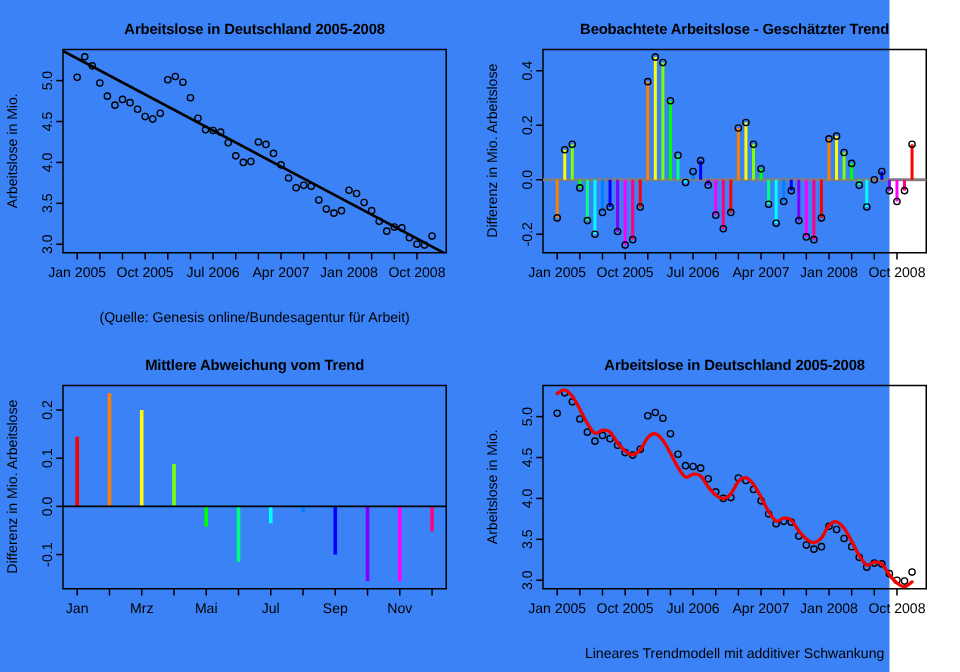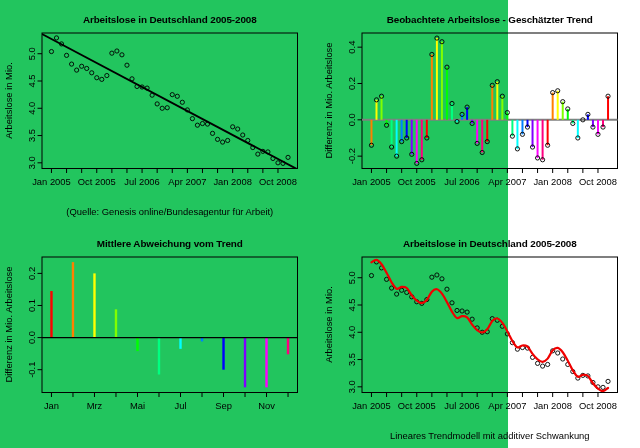--- a/index.html
+++ b/index.html
@@ -1,17 +1,17 @@
 <!DOCTYPE html>
 <html><head>
 <meta charset="utf-8">
 <style>
   html,body{margin:0;padding:0;background:#ffffff;}
   .sheet{
-    width:508px;height:448px;background:#22c55e;
+    width:593px;height:448px;background:#3b82f6;
     display:grid;grid-template-columns:320px 320px;grid-template-rows:224px 224px;
     font-family:"Liberation Sans",sans-serif;
   }
   figure.panel{margin:0;padding:0;width:320px;height:224px;}
   svg{display:block;}
   .title{font-size:9.9px;font-weight:bold;fill:#000;letter-spacing:-0.1px;}
   .tick{font-size:9.4px;fill:#000;}
   .axlab{font-size:9.4px;fill:#000;}
   .cap{font-size:9.4px;fill:#000;}
 </style>

